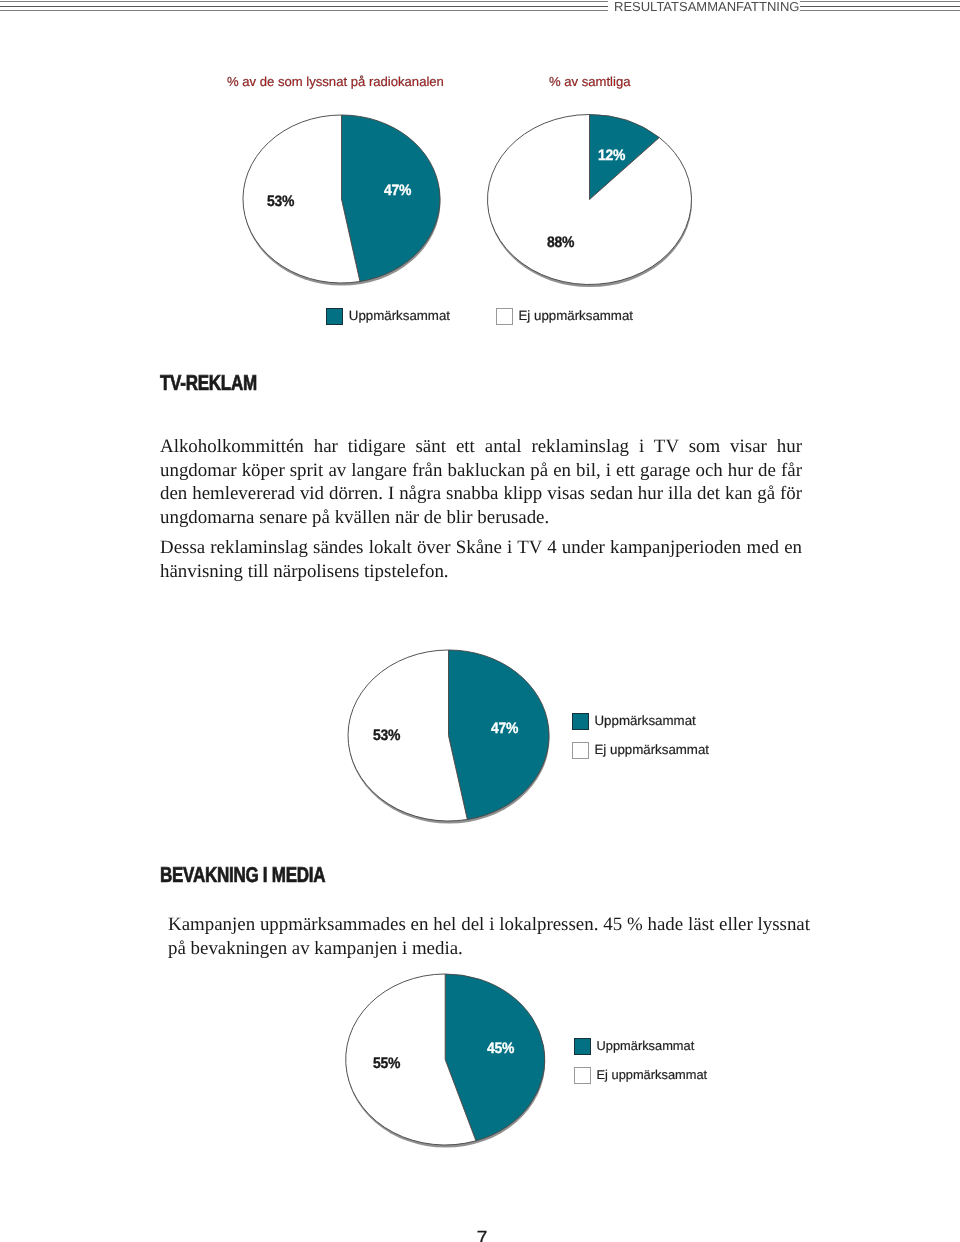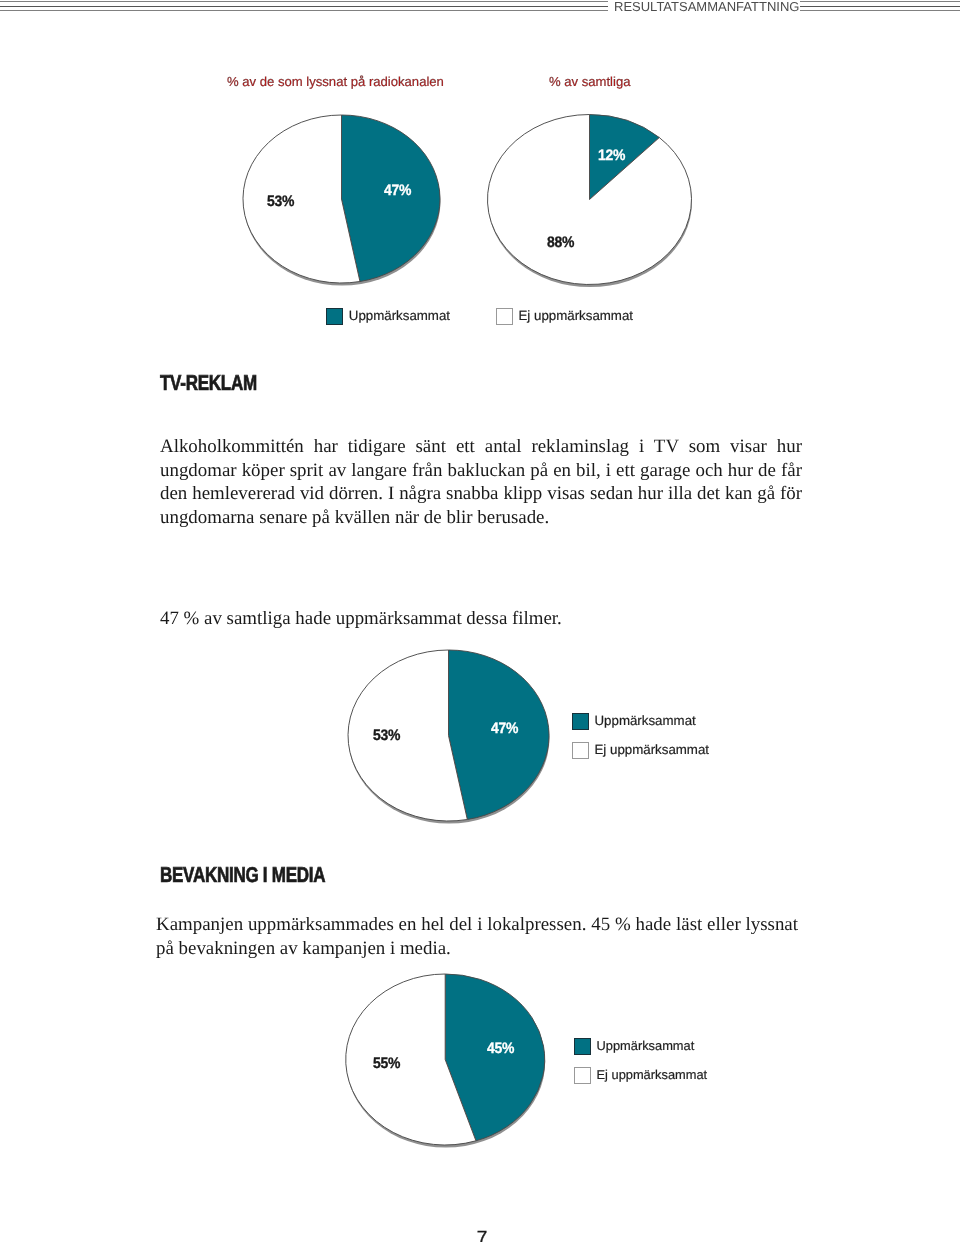--- a/index.html
+++ b/index.html
@@ -95,21 +95,21 @@
     <span class="legend-label">Uppmärksammat</span>
   </div>
   <div class="legend-item" style="left:495.5px;top:307.5px;">
     <span class="swatch empty"></span>
     <span class="legend-label">Ej uppmärksammat</span>
   </div>
 
   <div class="h2" style="left:160px;top:372px;">TV-REKLAM</div>
 
   <div class="para" style="left:160px;top:435px;width:642px;">Alkoholkommittén har tidigare sänt ett antal reklaminslag i TV som visar hur ungdomar köper sprit av langare från bakluckan på en bil, i ett garage och hur de får den hemlevererad vid dörren. I några snabba klipp visas sedan hur illa det kan gå för ungdomarna senare på kvällen när de blir berusade.</div>
-  <div class="para last" style="left:160px;top:607px;width:642px;">47 % av samtliga hade uppmärksammat dessa filmer.</div>
+  <div class="para" style="left:160px;top:536.4px;width:642px;">Dessa reklaminslag sändes lokalt över Skåne i TV 4 under kampanjperioden med en hänvisning till närpolisens tipstelefon.</div>
 
   <div class="chart" style="left:340px;top:640px;width:220px;height:195px;">
     <svg width="220" height="195" viewBox="0 0 220 195">
       <g>
           <ellipse cx="109" cy="98.1" rx="100.5" ry="85.5" fill="#909090"></ellipse>
           <path d="M 108.50 95.50 L 108.50 10.00 A 100.5 85.5 0 0 1 127.33 179.49 Z" fill="#017183" stroke="#4a4a4a" stroke-width="0.95" stroke-linejoin="round"></path>
           <path d="M 108.50 95.50 L 127.33 179.49 A 100.5 85.5 0 1 1 108.50 10.00 Z" fill="#ffffff" stroke="#4a4a4a" stroke-width="0.95" stroke-linejoin="round"></path>
         </g>
     </svg>
   </div>
@@ -120,21 +120,21 @@
     <span class="swatch fill"></span>
     <span class="legend-label">Uppmärksammat</span>
   </div>
   <div class="legend-item" style="left:571.5px;top:741.5px;">
     <span class="swatch empty"></span>
     <span class="legend-label">Ej uppmärksammat</span>
   </div>
 
   <div class="h2" style="left:160px;top:864.2px;">BEVAKNING I MEDIA</div>
 
-  <div class="para" style="left:156px;top:913.2px;width:642px;">Kampanjen uppmärksammades en hel del i lokalpressen. 45 % hade läst eller lyssnat på bevakningen av kampanjen i media.</div>
+  <div class="para" style="left:168px;top:913.2px;width:642px;">Kampanjen uppmärksammades en hel del i lokalpressen. 45 % hade läst eller lyssnat på bevakningen av kampanjen i media.</div>
 
   <div class="chart" style="left:340px;top:965px;width:220px;height:195px;">
     <svg width="220" height="195" viewBox="0 0 220 195">
       <g>
           <ellipse cx="105.7" cy="97.1" rx="99.5" ry="85.5" fill="#909090"></ellipse>
           <path d="M 105.20 94.50 L 105.20 9.00 A 99.5 85.5 0 0 1 135.95 175.82 Z" fill="#017183" stroke="#4a4a4a" stroke-width="0.95" stroke-linejoin="round"></path>
           <path d="M 105.20 94.50 L 135.95 175.82 A 99.5 85.5 0 1 1 105.20 9.00 Z" fill="#ffffff" stroke="#4a4a4a" stroke-width="0.95" stroke-linejoin="round"></path>
         </g>
     </svg>
   </div>

